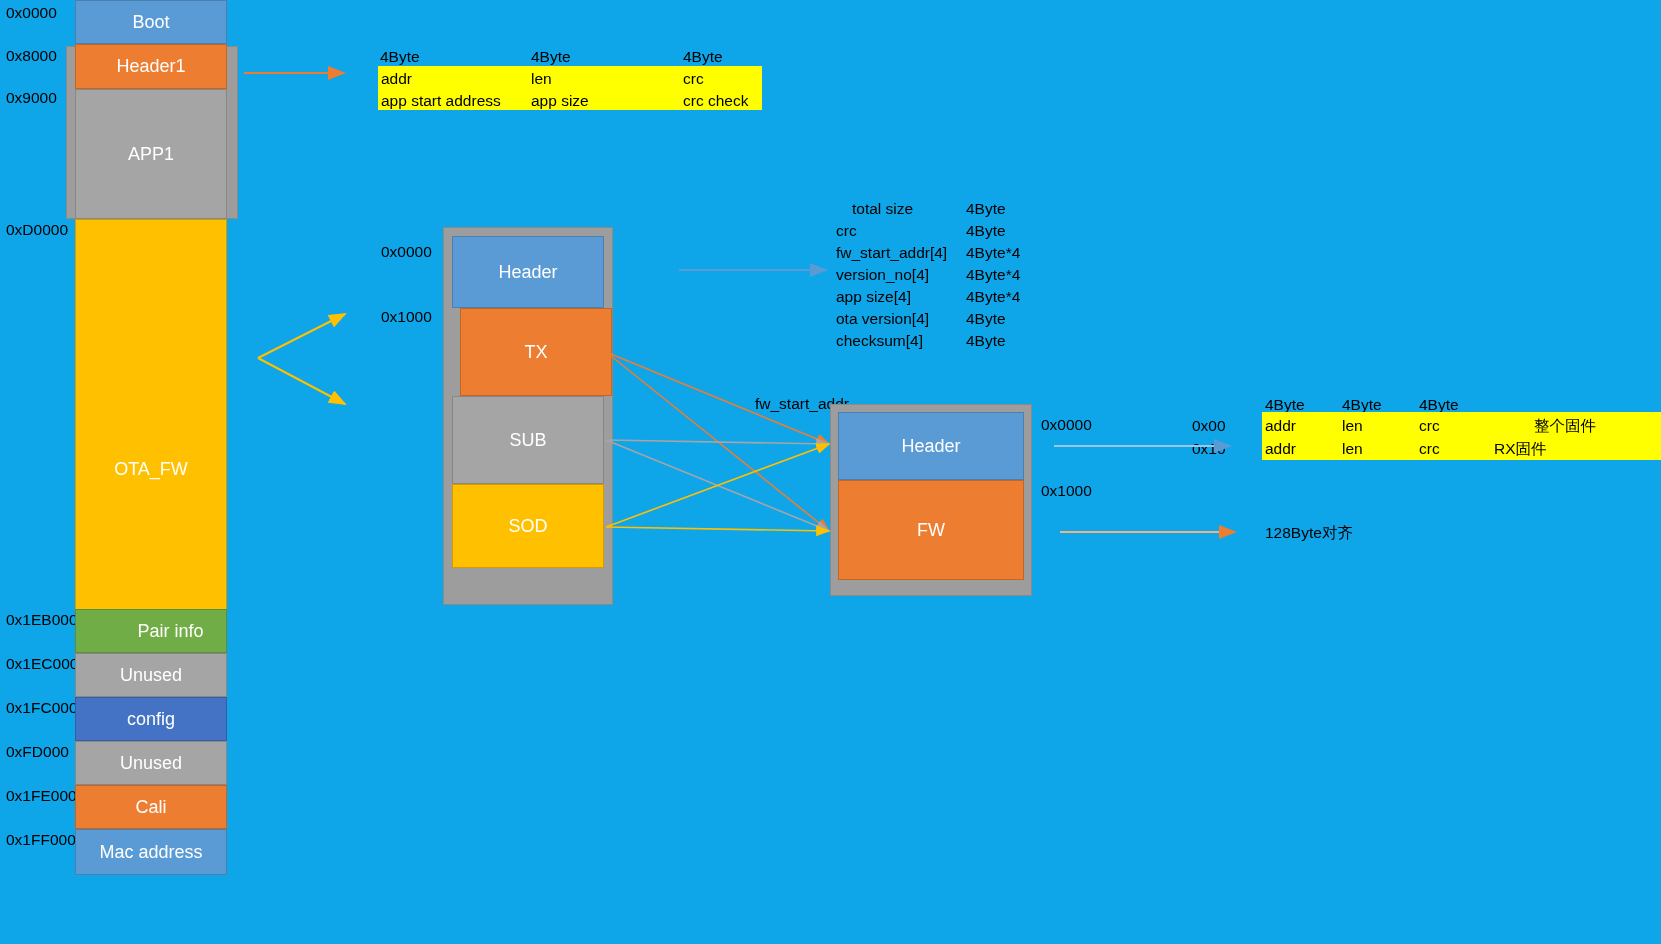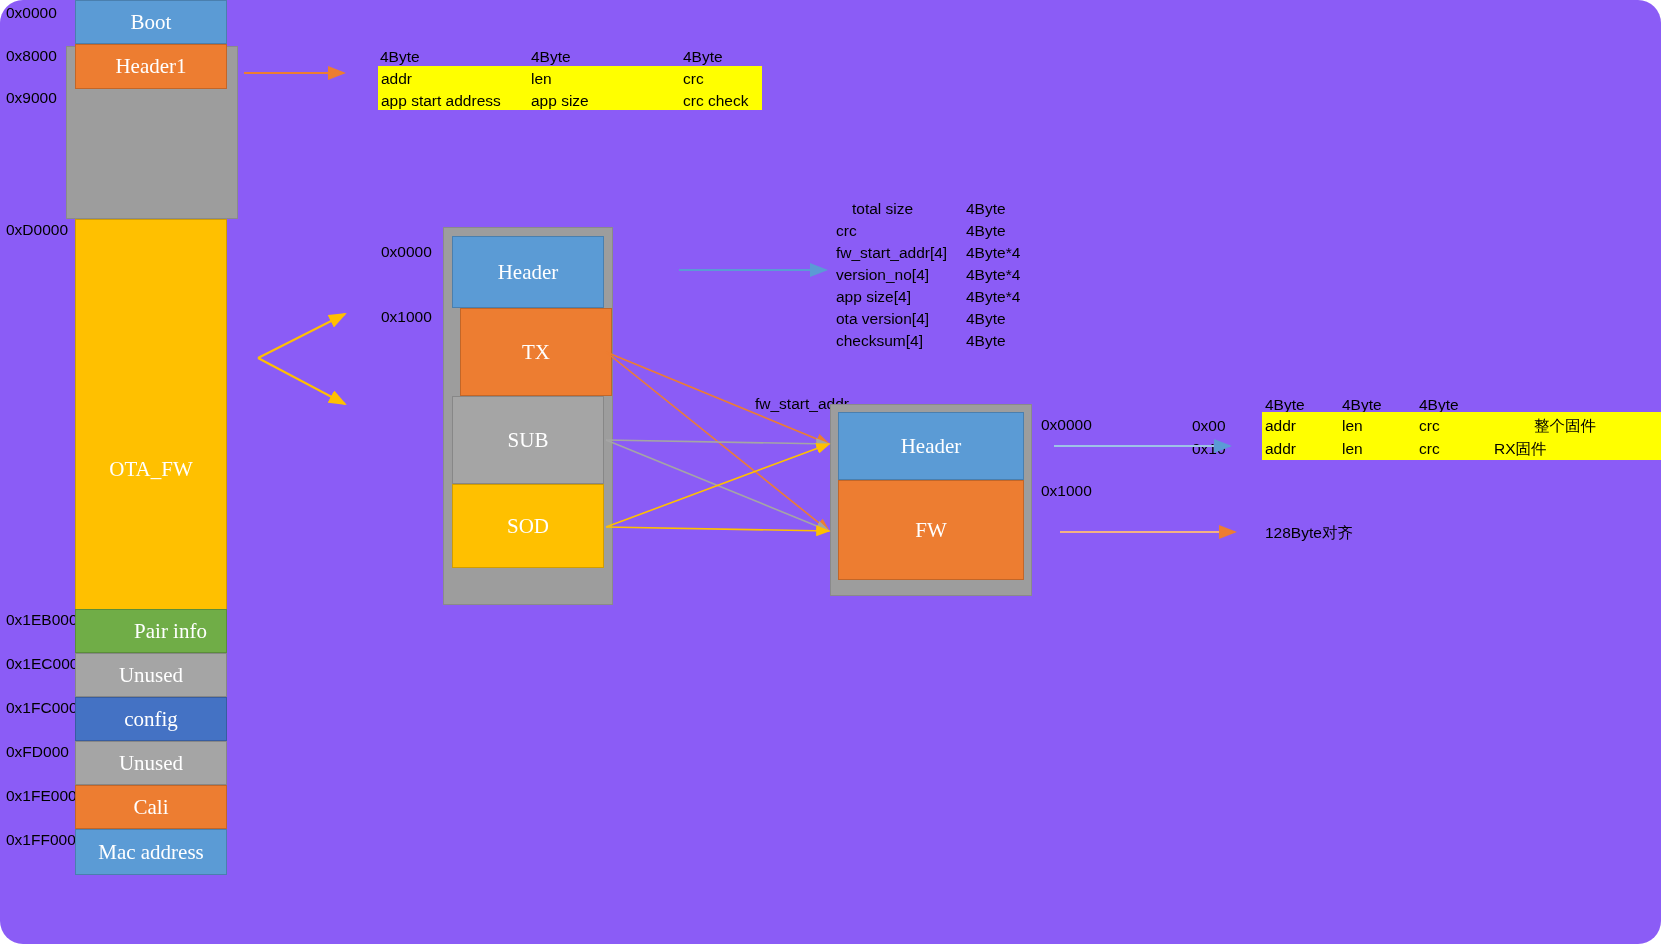--- a/index.html
+++ b/index.html
@@ -9,22 +9,21 @@
   }
   body {
     font-family: "Liberation Sans", "DejaVu Sans", sans-serif;
     color: #000000;
   }
   #canvas {
     position: relative;
     width: 1661px;
     height: 944px;
     overflow: hidden;
-    background: #8b5cf6;
-    border-radius: 23px;
+    background: #0ea5e9;
   }
   .addr-label {
     position: absolute;
     font-size: 15.5px;
     color: #000000;
     white-space: nowrap;
     line-height: 1;
   }
   .plain-text {
     position: absolute;
@@ -33,23 +32,22 @@
     white-space: nowrap;
     line-height: 1;
   }
   .block {
     position: absolute;
     box-sizing: border-box;
     display: flex;
     align-items: center;
     justify-content: center;
     color: #ffffff;
-    font-size: 21px;
+    font-size: 18px;
     border: 1px solid rgba(0,0,0,0.18);
-    font-family: Liberation Serif, serif;
   }
   .frame {
     position: absolute;
     box-sizing: border-box;
     background: #9d9d9d;
     border: 1px solid #8a8a8a;
   }
   .c-blue   { background: #5b9bd5; }
   .c-orange { background: #ed7d31; }
   .c-gray   { background: #a5a5a5; }
@@ -86,20 +84,23 @@
   <div class="addr-label" style="left:6px; top:700px;">0x1FC000</div>
   <div class="addr-label" style="left:6px; top:744px;">0xFD000</div>
   <div class="addr-label" style="left:6px; top:788px;">0x1FE000</div>
   <div class="addr-label" style="left:6px; top:832px;">0x1FF000</div>
 
   <div class="block c-blue" style="left:75px; top:0px;   width:152px; height:44px;">
     <span>Boot</span>
   </div>
   <div class="block c-orange" style="left:75px; top:44px;  width:152px; height:45px;">
     <span>Header1</span>
+  </div>
+  <div class="block c-gray" style="left:75px; top:89px;  width:152px; height:130px;">
+    <span>APP1</span>
   </div>
   <div class="block c-amber" style="left:75px; top:219px; width:152px; height:500px;">
     <span>OTA_FW</span>
   </div>
   <div class="block c-green" style="left:75px; top:609px; width:152px; height:44px;">
     <span>Pair info</span>
   </div>
   <div class="block c-gray" style="left:75px; top:653px; width:152px; height:44px;">
     <span>Unused</span>
   </div>

